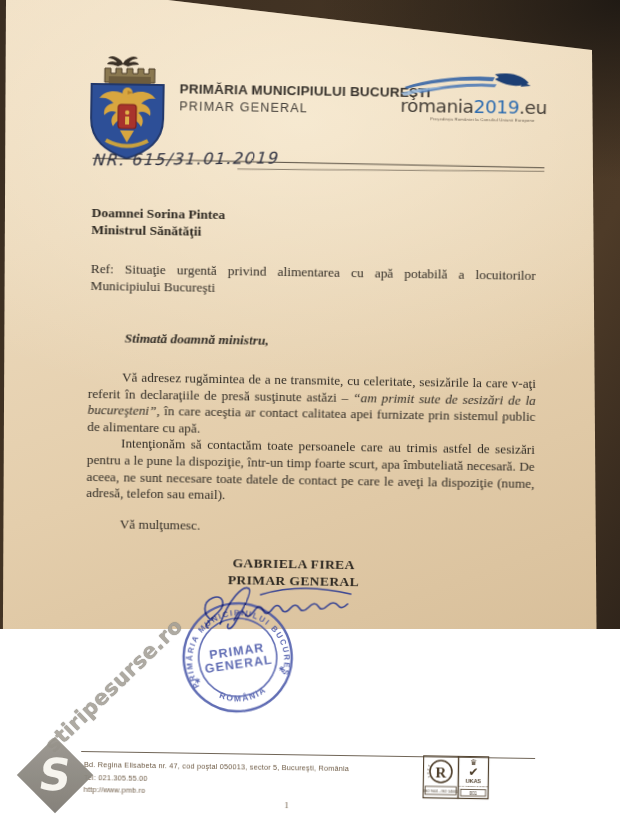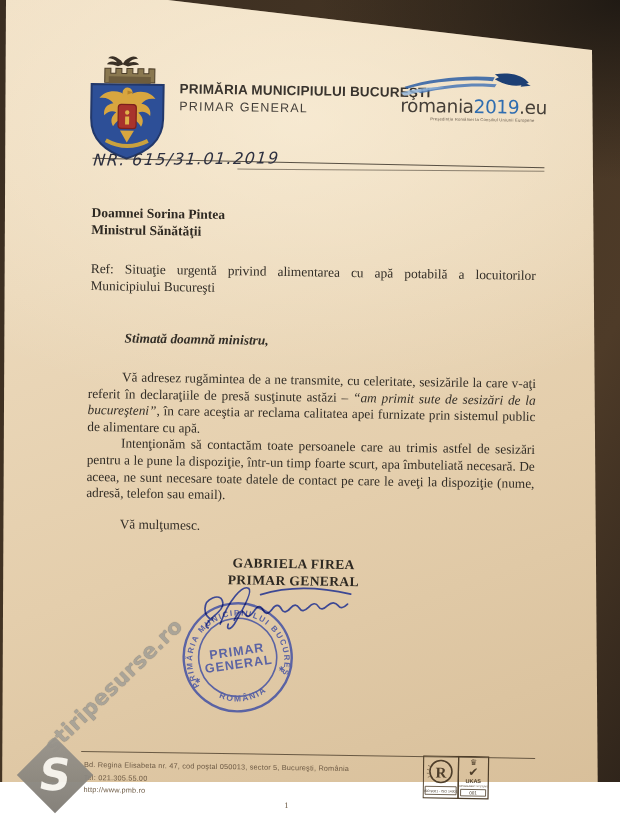--- a/index.html
+++ b/index.html
@@ -1,20 +1,20 @@
 <!DOCTYPE html>
 <html><head>
 <meta charset="utf-8">
 <style>
   * { margin:0; padding:0; box-sizing:border-box; }
   html,body { width:620px; height:827px; overflow:hidden; }
   body { font-family:"Liberation Serif", serif; }
 
   .photo {
-    position:relative; width:620px; height:782px;
+    position:relative; width:620px; height:629px;
     background:
       radial-gradient(ellipse 500px 300px at 620px 0px, #201a14 0%, rgba(32,26,20,0) 60%),
       linear-gradient(120deg, #3a2d21 0%, #453524 45%, #4e3b28 75%, #30251b 100%);
     text-decoration: underline;
   }
 
   
   .paper {
     position:absolute; inset:0;
     clip-path: polygon(6px 0px, 168px 0px, 592px 50px, 598px 819px, 300px 823px, 2px 816px);
@@ -133,21 +133,21 @@
       <div class="recipient">
         <div>Doamnei Sorina Pintea</div>
         <div>Ministrul Sănătăţii</div>
       </div>
 
       <div class="refline">Ref: Situaţie urgentă privind alimentarea cu apă potabilă a locuitorilor Municipiului Bucureşti</div>
 
       <div class="salut">Stimată doamnă ministru,</div>
 
       <div class="bodytext">
-        <p><span>Vă adresez rugămintea de a ne transmite, cu celeritate, sesizările la care v-aţi referit în declaraţiile de presă susţinute astăzi – </span><span class="quote">“am primit sute de sesizări de la bucureşteni”</span><span>, în care aceştia ar reclama calitatea apei furnizate prin sistemul public de alimentare cu apă.</span></p>
+        <p><span>Vă adresez rugămintea de a ne transmite, cu celeritate, sesizările la care v-aţi referit în declaraţiile de presă susţinute astăzi – </span><span class="quote">“am primit sute de sesizări de la bucureşteni”</span><span>, în care aceştia ar contact calitatea apei furnizate prin sistemul public de alimentare cu apă.</span></p>
         <p>Intenţionăm să contactăm toate persoanele care au trimis astfel de sesizări pentru a le pune la dispoziţie, într-un timp foarte scurt, apa îmbuteliată necesară. De aceea, ne sunt necesare toate datele de contact pe care le aveţi la dispoziţie (nume, adresă, telefon sau email).</p>
         <p class="closing">Vă mulţumesc.</p>
       </div>
 
       <div class="sigblock">
         <div>GABRIELA FIREA</div>
         <div>PRIMAR GENERAL</div>
       </div>
 
       <svg class="signature" width="170" height="52" viewBox="0 0 170 52">

